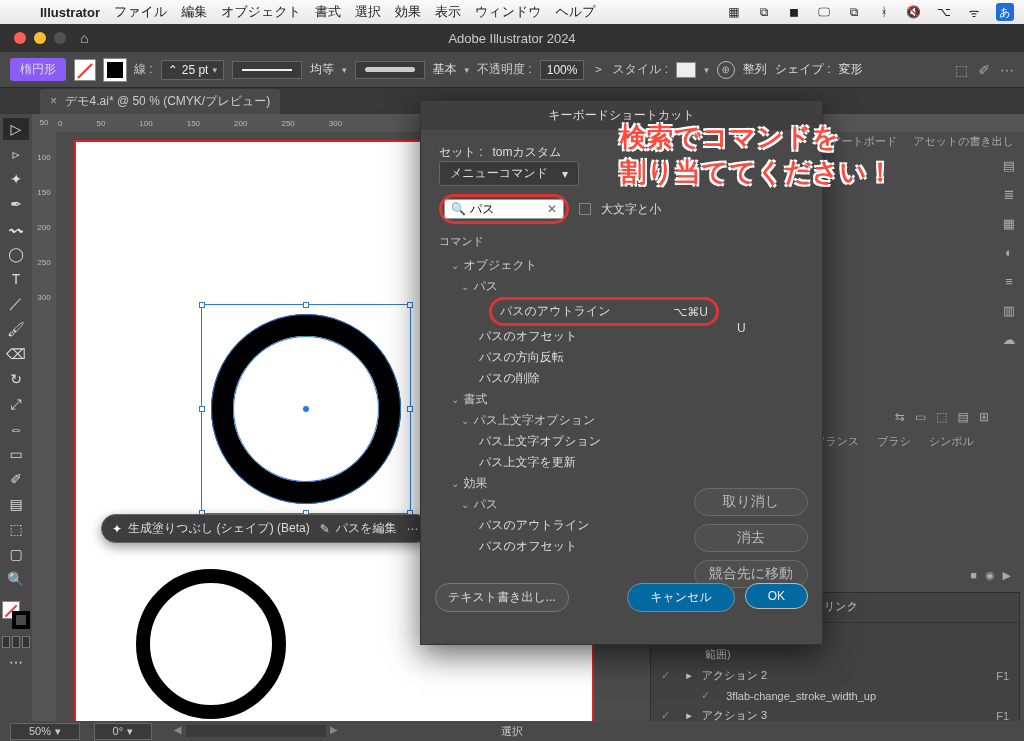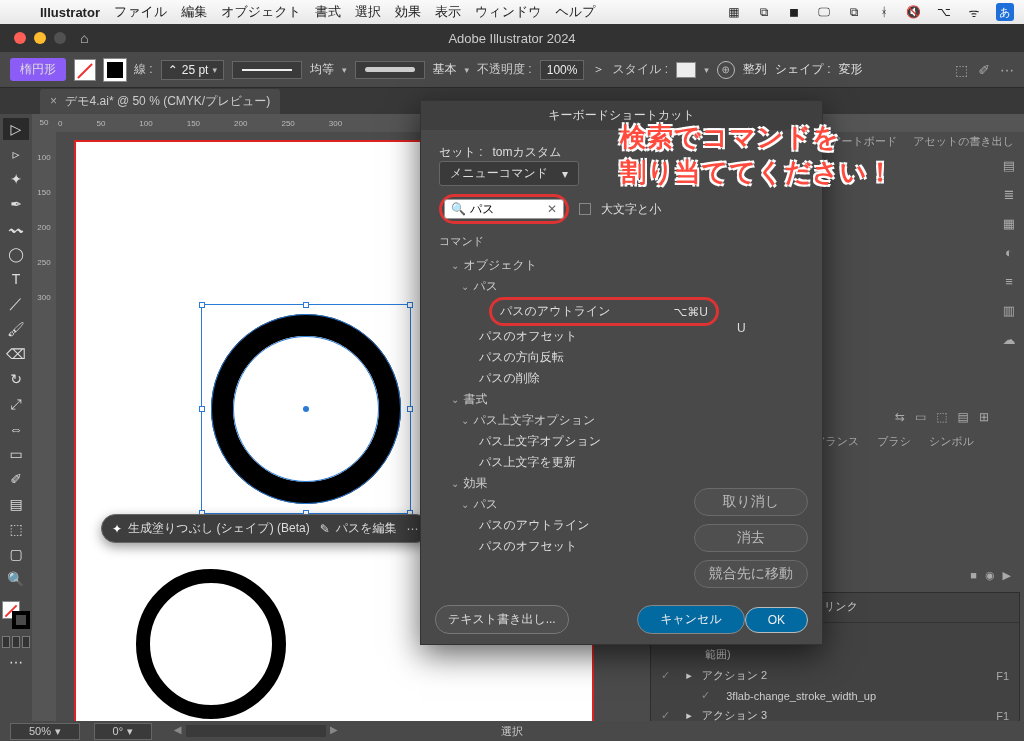--- a/index.html
+++ b/index.html
@@ -103,21 +103,21 @@
   .tree{ margin-top:6px; }
   .tree .node{ padding:2px 0 2px 12px; color:#ccc;}
   .tree .lv1{padding-left:22px;} .tree .lv2{padding-left:40px;}
   .tree .caret::before{content:"⌄"; color:#aaa; margin-right:4px; font-size:10px;}
   .tree .leaf{ color:#ddd; }
   .cmd-highlight{ border:3px solid #d33; border-radius:16px; padding:3px 8px; display:flex; gap:30px; align-items:center; width:230px; margin-left:50px;}
   .cmd-highlight .sc{ margin-left:auto; }
   .sym{ color:#ddd; margin-left:6px;}
   .dlg-btns{ position:absolute; right:14px; bottom:56px; display:flex; flex-direction:column; gap:8px; }
   .dlg-btns button{ background:#4f4f4f; border:1px solid #6a6a6a; color:#bbb; padding:4px 14px; border-radius:14px; font-size:14px;}
-  .dlg-foot{ position:absolute; bottom:10px; left:14px; right:14px; display:flex; align-items:center;}
+  .dlg-foot{ position:absolute; bottom:32px; left:14px; right:14px; display:flex; gap:10px; align-items:flex-start;}
   .dlg-foot .export{ background:#4f4f4f; border:1px solid #777; color:#ddd; padding:5px 12px; border-radius:14px; font-size:12px;}
   .dlg-foot .spacer{flex:1;}
   .dlg-foot .cancel,.dlg-foot .ok{ background:#0369a1; border:1px solid #888; color:#eee; padding:5px 22px; border-radius:16px; font-size:12px;}
   .dlg-foot .ok{ border:1.5px solid #bbb;}
 
   
   .anno{ position:absolute; left:620px; top:120px; font-size:26px; font-weight:900; color:#ff4a3d; text-shadow: -2px -2px 0 #fff,2px -2px 0 #fff,-2px 2px 0 #fff,2px 2px 0 #fff; line-height:1.35; letter-spacing:1px; pointer-events:none;}
 
   
   .status{ position:absolute; bottom:0; left:0; right:0; height:20px; background:#494949; display:flex; align-items:center; font-size:11px; color:#ccc; gap:14px; padding:0 10px;}

